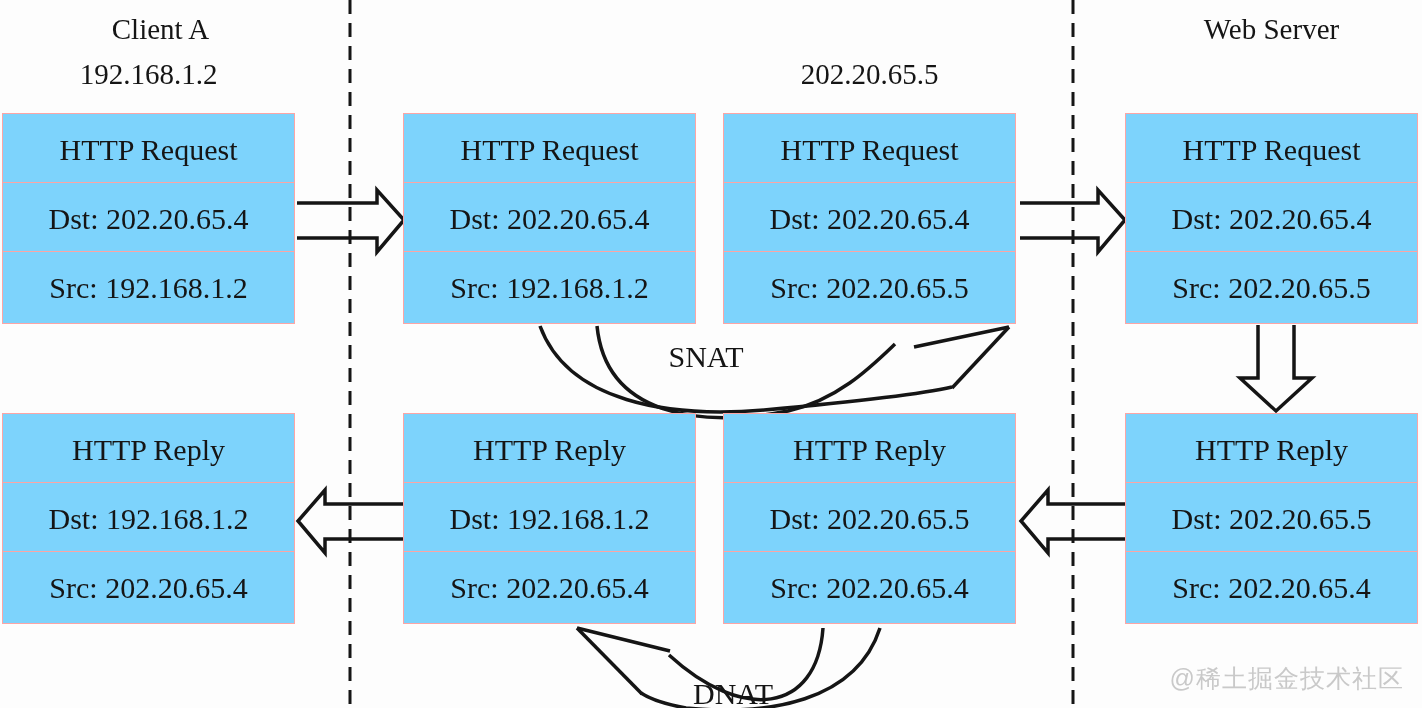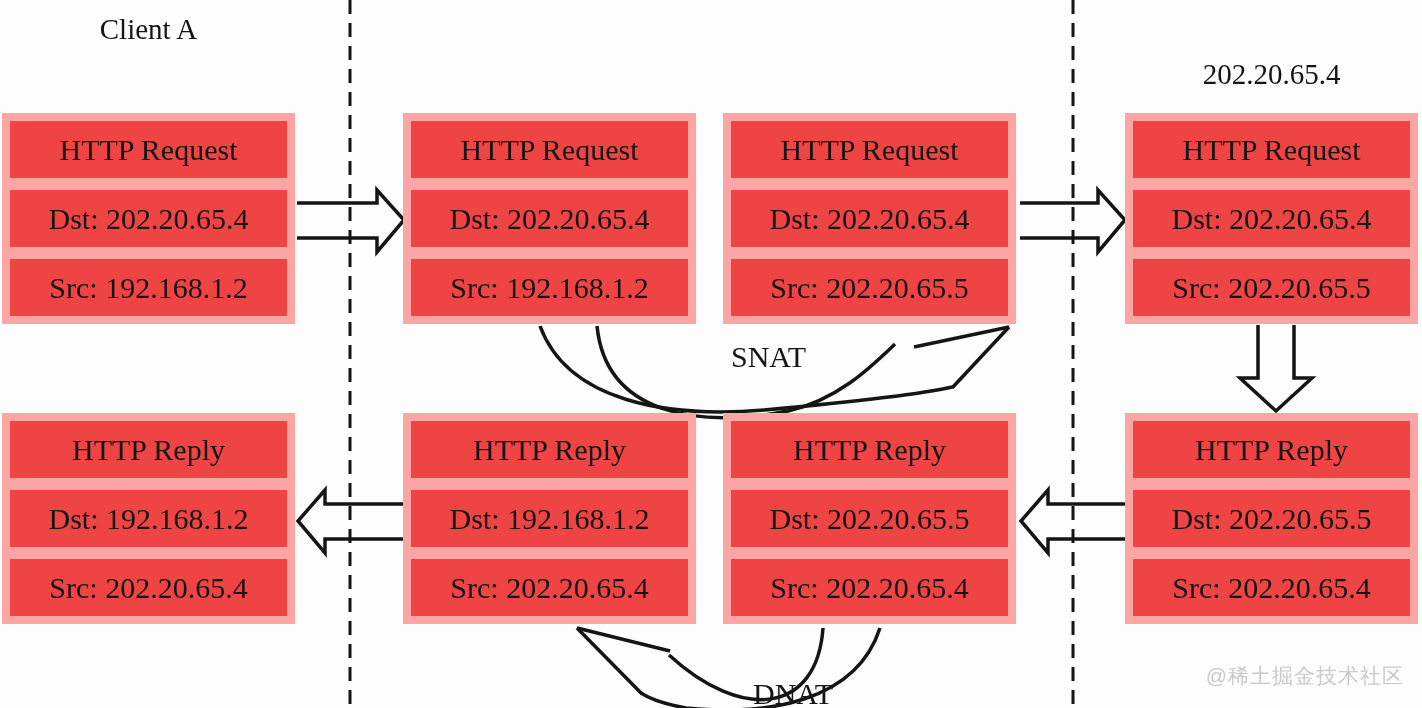--- a/index.html
+++ b/index.html
@@ -18,44 +18,44 @@
     line-height:34px;
     white-space:nowrap;
   }
   .pkt{
     position:absolute;
     width:293px;
   }
   .cell{
     box-sizing:border-box;
     height:73px;
-    border:8px solid #fca5a5;
-    background:#ef4444;
+    border:1px solid #fca5a5;
+    background:#7dd3fc;
     display:flex;
     align-items:center;
     justify-content:center;
     font-size:30px;
     white-space:nowrap;
   }
   .cell + .cell{margin-top:-4px;}
   svg#wires{
     position:absolute;left:0;top:0;
     pointer-events:none;
   }
   .natlbl{
     position:absolute;
     width:200px;
-    text-align:right;
+    text-align:center;
     font-size:30px;
     background:transparent;
   }
   #watermark{
     position:absolute;
     right:18px;top:662px;
-    font-size:21px;
+    font-size:25px;
     color:#c9c9c9;
     letter-spacing:1px;
     font-family:"Liberation Sans","DejaVu Sans",sans-serif;
     white-space:nowrap;
   }
 </style>
 </head>
 <body>
 
 <div id="stage">
@@ -83,24 +83,26 @@
 
       <g stroke-width="3.5">
         <path d="M880 628 C 856 702, 768 716, 686 708 C 664 704, 650 699, 641 693"></path>
         <path d="M823 628 C 817 714, 742 722, 669 655"></path>
         <path d="M577 628 L670 651"></path>
         <path d="M577 628 L642 694"></path>
       </g>
     </g>
   </svg>
 
-  <div class="hdr" style="left:2px;top:12px;width:293px">Client A</div>
+  <div class="hdr" style="left:14px;top:12px;width:293px">Client A</div>
+  <div class="hdr" style="left:2px;top:57px;width:293px">192.168.1.2</div>
 
+  <div class="hdr" style="left:723px;top:57px;width:293px">202.20.65.5</div>
 
-  <div class="hdr" style="left:1125px;top:57px;width:293px">202.20.65.4</div>
+  <div class="hdr" style="left:1125px;top:12px;width:293px">Web Server</div>
 
   <div class="pkt" style="left:2px;top:113px">
     <div class="cell">HTTP Request</div>
     <div class="cell">Dst: 202.20.65.4</div>
     <div class="cell">Src: 192.168.1.2</div>
   </div>
   <div class="pkt" style="left:403px;top:113px">
     <div class="cell">HTTP Request</div>
     <div class="cell">Dst: 202.20.65.4</div>
     <div class="cell">Src: 192.168.1.2</div>

